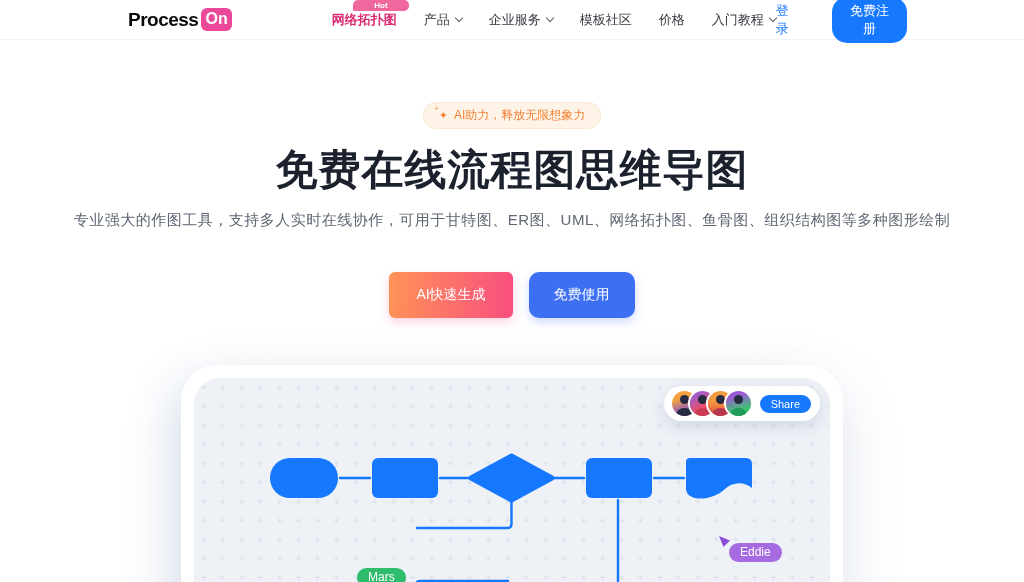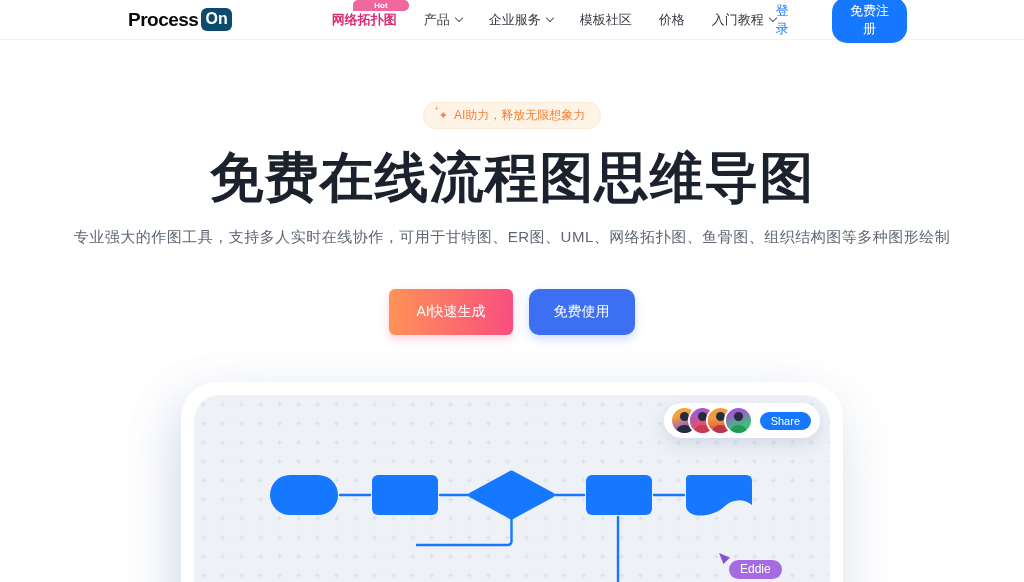--- a/index.html
+++ b/index.html
@@ -4,21 +4,21 @@
 <style>
   * { margin:0; padding:0; box-sizing:border-box; }
   html,body { width:1024px; height:582px; overflow:hidden; background:#fff;
     font-family:"Liberation Sans","DejaVu Sans",sans-serif; }
 
   
   .header { height:40px; display:flex; align-items:center;
     padding:0 117px 0 128px; border-bottom:1px solid #f1f2f5; background:#fff; }
   .logo { display:flex; align-items:flex-end; gap:3px; cursor:pointer; }
   .logo-process { font-size:19px; font-weight:800; color:#0a0a0a; letter-spacing:-0.5px; }
-  .logo-on { background:#0c4a6e; color:#fff; font-size:16px; font-weight:800;
+  .logo-on { background:#ec4899; color:#fff; font-size:16px; font-weight:800;
     border-radius:6px; padding:1px 4px 2px; line-height:1.2; }
   .nav { display:flex; align-items:center; gap:27px; margin-left:100px; }
   .nav-item { font-size:13px; color:#35383f; display:flex; align-items:center;
     cursor:pointer; position:relative; white-space:nowrap; }
   .nav-item.hot { color:#d92b72; font-weight:700; }
   .hot-badge { position:absolute; top:-11px; right:-12px; background:#f0679d; color:#fff;
     font-size:8px; font-weight:700; padding:1px 21px; border-radius:5px 5px 5px 1px; }
   .chev { width:6px; height:6px; border-right:1.4px solid #5a5e66; border-bottom:1.4px solid #5a5e66;
     transform:rotate(45deg); display:inline-block; margin-left:6px; margin-top:-4px; }
   .header-right { margin-left:auto; display:flex; align-items:center; gap:34px; }
@@ -26,21 +26,21 @@
   .register-btn { background:#1677ff; color:#fff; font-size:13px; border:none;
     padding:5px 15px; border-radius:15px; cursor:pointer; }
 
   
   .hero { text-align:center; }
   .ai-pill { display:inline-flex; align-items:center; gap:6px; margin-top:62px;
     background:#fdf3e6; border:1px solid #fbe9d4; border-radius:13px;
     padding:4px 15px; color:#f5833b; font-size:12px; }
   .sparkle { position:relative; font-size:11px; color:#f5833b; }
   .sparkle::after { content:"+"; position:absolute; font-size:7px; top:-4px; left:-4px; }
-  .title { margin-top:13px; font-size:54px; font-weight:800; color:#1c212e; letter-spacing:1px; }
+  .title { margin-top:13px; font-size:42px; font-weight:800; color:#1c212e; letter-spacing:1px; }
   .subtitle { margin-top:13px; font-size:15px; color:#5e6673; letter-spacing:0.5px; }
   .ctas { margin-top:42px; display:flex; justify-content:center; gap:16px; }
   .btn-ai { border:none; cursor:pointer; color:#fff; font-size:14px;
     padding:14px 27px; border-radius:6px;
     background:linear-gradient(93deg,#ff9357 0%,#f84e7f 100%);
     box-shadow:0 4px 10px rgba(248,78,127,.25); }
   .btn-free { border:none; cursor:pointer; color:#fff; font-size:14px;
     padding:6px 25px; border-radius:10px; background:#3d6ff2;
     box-shadow:0 4px 10px rgba(61,111,242,.25); }
 

